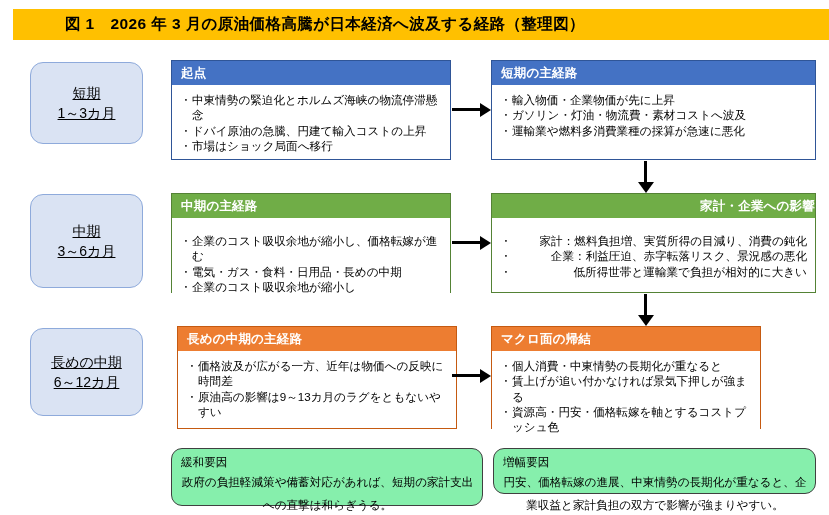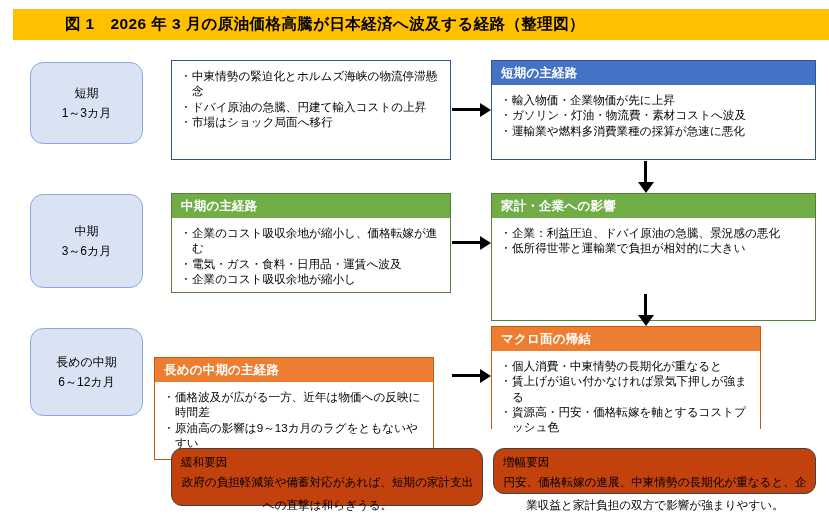--- a/index.html
+++ b/index.html
@@ -44,24 +44,25 @@
     background: #DAE3F3;
     border: 1.3px solid #8EAADB;
     border-radius: 13px;
     display: flex;
     flex-direction: column;
     align-items: center;
     justify-content: center;
     box-sizing: border-box;
   }
   .stage-pill .line {
-    font-size: 12px;
+    font-size: 14px;
     line-height: 20px;
     color: #000000;
     white-space: nowrap;
+    text-decoration: underline;
   }
 
   
   .flow-box {
     position: absolute;
     box-sizing: border-box;
     background: #ffffff;
     display: flex;
     flex-direction: column;
   }
@@ -95,21 +96,21 @@
   }
   .flow-box li::before {
     content: "・";
     position: absolute;
     left: -1px;
     top: 0;
   }
 
   .theme-blue   { border: 1.1px solid #2F5597; }
   .theme-blue   .bx-head { background: #4472C4; }
-  .theme-green  { border: 1.1px solid #548235; }
+  .theme-green  { border: 1.1px solid #548235; gap: 8px; }
   .theme-green  .bx-head { background: #70AD47; }
   .theme-orange { border: 1.1px solid #C55A11; }
   .theme-orange .bx-head { background: #ED7D31; }
 
   
   .arrow-h {
     position: absolute;
     height: 14px;
   }
   .arrow-h .shaft {
@@ -146,21 +147,21 @@
     width: 0; height: 0;
     border-left: 8px solid transparent;
     border-right: 8px solid transparent;
     border-top: 11px solid #000000;
   }
 
   
   .note-box {
     position: absolute;
     box-sizing: border-box;
-    background: #c2410c;
+    background: #86efac;
     border: 1.2px solid #404040;
     border-radius: 11px;
     padding: 5px 8px 5px 9px;
   }
   .note-title {
     font-size: 11.6px;
     line-height: 15.5px;
     color: #000000;
   }
   .note-text {
@@ -186,20 +187,21 @@
   <div class="line">中期</div>
   <div class="line">3～6カ月</div>
 </div>
 
 <div class="stage-pill" style="left:30px; top:328px; height:88px;">
   <div class="line">長めの中期</div>
   <div class="line">6～12カ月</div>
 </div>
 
 <div class="flow-box theme-blue" style="left:171px; top:60px; width:280px; height:100px;">
+  <div class="bx-head">起点</div>
   <div class="bx-body">
     <ul>
       <li>中東情勢の緊迫化とホルムズ海峡の物流停滞懸念</li>
       <li>ドバイ原油の急騰、円建て輸入コストの上昇</li>
       <li>市場はショック局面へ移行</li>
     </ul>
   </div>
 </div>
 
 <div class="arrow-h" style="left:452px; top:103px; width:39px;">
@@ -221,47 +223,48 @@
 <div class="arrow-v" style="left:638px; top:161px; height:32px;">
   <div class="shaft" style="height:21px;"></div>
   <div class="head"></div>
 </div>
 
 <div class="flow-box theme-green" style="left:171px; top:193px; width:280px; height:100px;">
   <div class="bx-head">中期の主経路</div>
   <div class="bx-body">
     <ul>
       <li>企業のコスト吸収余地が縮小し、価格転嫁が進む</li>
-      <li>電気・ガス・食料・日用品・運賃へ波及</li>
+      <li>電気・ガス・食料・日用品・長めの中期</li>
       <li>企業のコスト吸収余地が縮小し</li>
     </ul>
   </div>
 </div>
 
 <div class="arrow-h" style="left:452px; top:236px; width:39px;">
   <div class="shaft" style="width:28px;"></div>
   <div class="head"></div>
 </div>
 
-<div class="flow-box theme-green" style="left:491px; top:193px; width:325px; height:128px;">
+<div class="flow-box theme-green" style="left:491px; top:193px; width:325px; height:100px;text-align:right;">
   <div class="bx-head">家計・企業への影響</div>
   <div class="bx-body">
     <ul>
-      <li>企業：利益圧迫、ドバイ原油の急騰、景況感の悪化</li>
+      <li>家計：燃料負担増、実質所得の目減り、消費の鈍化</li>
+      <li>企業：利益圧迫、赤字転落リスク、景況感の悪化</li>
       <li>低所得世帯と運輸業で負担が相対的に大きい</li>
     </ul>
   </div>
 </div>
 
 <div class="arrow-v" style="left:638px; top:294px; height:32px;">
   <div class="shaft" style="height:21px;"></div>
   <div class="head"></div>
 </div>
 
-<div class="flow-box theme-orange" style="left:154px; top:326px; width:280px; height:103px;margin-top:31px;">
+<div class="flow-box theme-orange" style="left:177px; top:326px; width:280px; height:103px;">
   <div class="bx-head">長めの中期の主経路</div>
   <div class="bx-body">
     <ul>
       <li>価格波及が広がる一方、近年は物価への反映に時間差</li>
       <li>原油高の影響は9～13カ月のラグをともないやすい</li>
     </ul>
   </div>
 </div>
 
 <div class="arrow-h" style="left:452px; top:369px; width:39px;">

